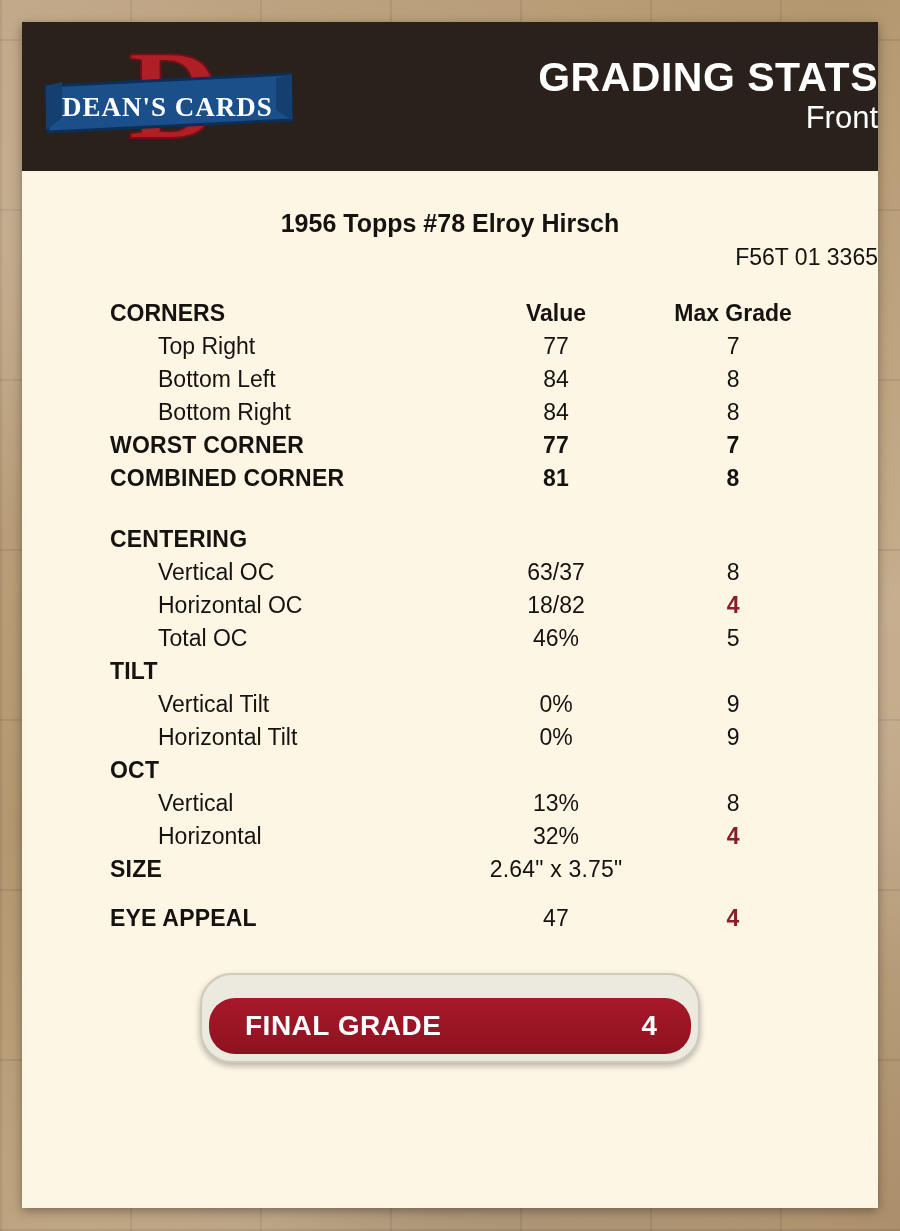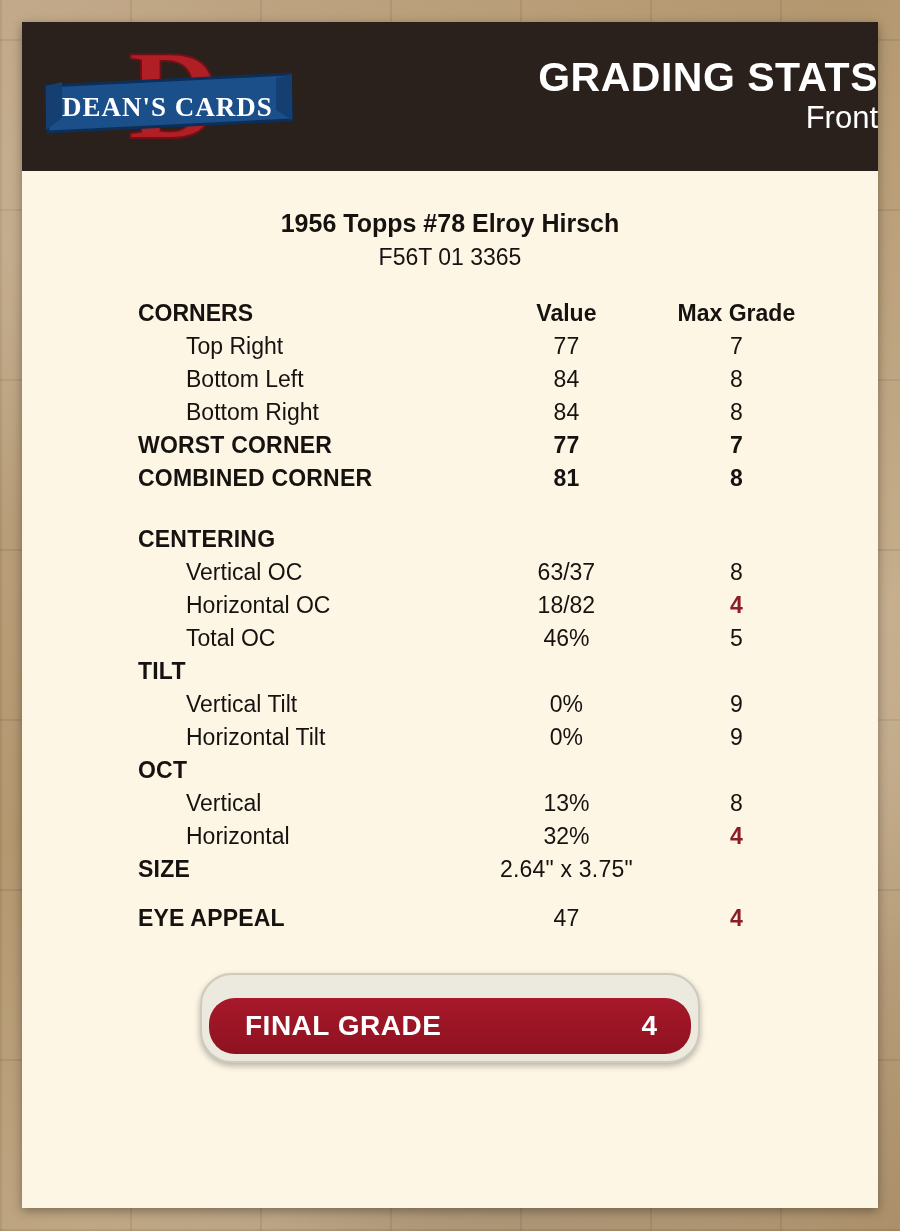--- a/index.html
+++ b/index.html
@@ -85,26 +85,27 @@
   }
   .card-title {
     font-size: 25px;
     font-weight: bold;
     color: #161210;
   }
   .card-id {
     font-size: 23px;
     color: #161210;
     padding-top: 6px;
+    text-align: right;
   }
 
   
   .stats {
     margin: 26px 0 0 0;
-    padding: 0 60px 0 116px;
+    padding: 0 60px 0 88px;
   }
   table.stat-table {
     width: 100%;
     border-collapse: collapse;
     font-size: 23px;
     color: #161210;
   }
   table.stat-table td {
     padding: 3px 0;
     vertical-align: baseline;

